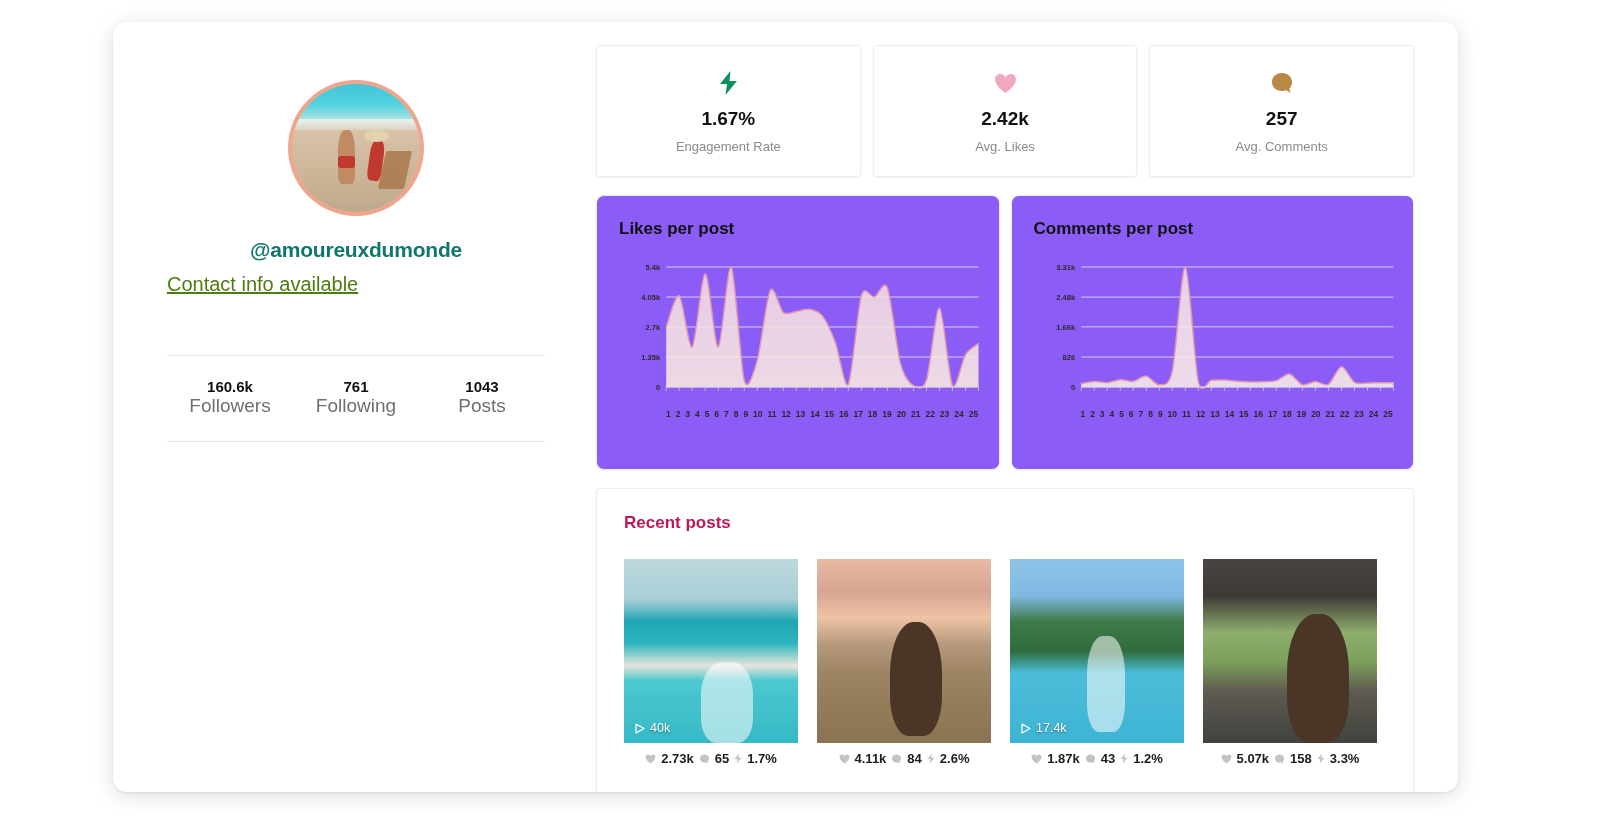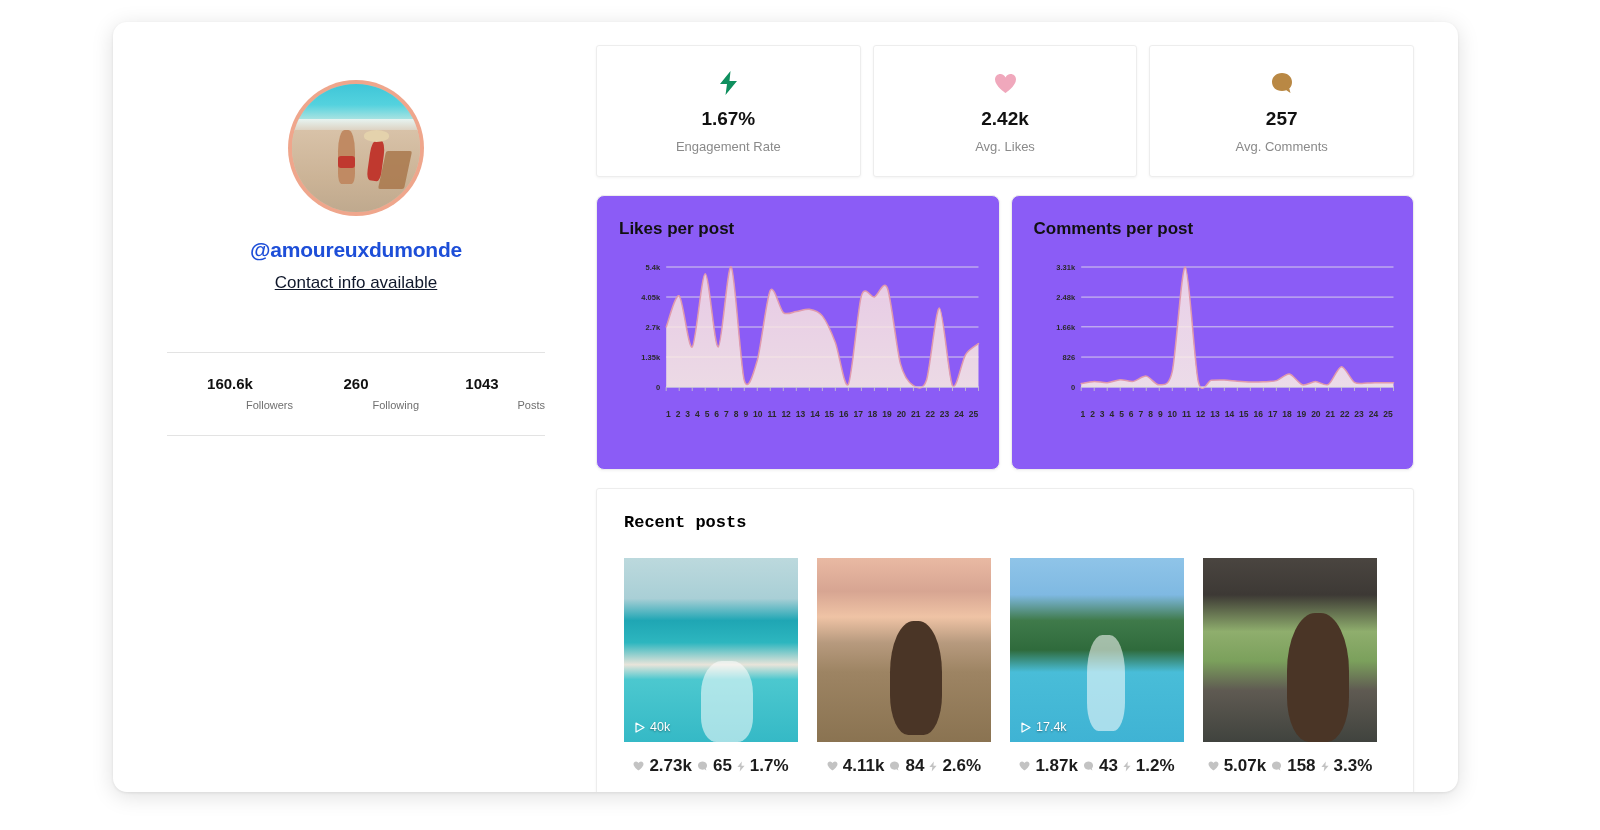--- a/index.html
+++ b/index.html
@@ -75,41 +75,40 @@
   }
   .av-chair {
     position: absolute; left: 70%; top: 52%; width: 20%; height: 30%;
     background: #a9784c; border-radius: 2px;
     transform: skewX(-12deg); opacity: .85;
   }
 
   .handle {
     margin-top: 22px;
     text-align: center;
-    font-size: 21px; font-weight: bold; color: #1d4ed8;
+    font-size: 21px; font-weight: bold; color: #0f766e;
     letter-spacing: -0.2px;
   }
   .contact {
     margin-top: 11px;
-    text-align: center;
-    font-size: 17px; color: #0f172a;
+    font-size: 20px; color: #4d7c0f;
     text-decoration: underline;
     cursor: pointer;
   }
   .divider {
     margin: 59px 0 0 0;
     height: 1px; background: #e3e3e3;
   }
   .stats {
     display: flex;
     padding: 22px 0 24px;
   }
   .stat { flex: 1; text-align: center; }
   .stat .num { font-size: 15px; font-weight: bold; color: #111; }
-  .stat .lbl { font-size: 11px; color: #6f6f6f; margin-top: 7px; text-align: right; }
+  .stat .lbl { font-size: 19px; color: #6f6f6f; margin-top: 0; }
   .divider2 { height: 1px; background: #e3e3e3; }
   .find-btn {
     margin-top: 45px;
     height: 78px;
     background: #141414;
     color: #ffffff;
     display: flex; align-items: center; justify-content: center;
     font-size: 16px;
     cursor: pointer;
     border: none; width: 100%;
@@ -157,38 +156,38 @@
   .posts-card {
     margin-top: 18px;
     background: #fff;
     border: 1px solid #ededed;
     border-radius: 3px;
     box-shadow: 0 1px 3px rgba(0,0,0,0.05);
     padding: 24px 24px 0 27px;
     height: 310px;
     overflow: hidden;
   }
-  .posts-title { font-size: 17px; font-weight: bold; color: #000000; font-family: Liberation Mono, monospace; }
+  .posts-title { font-size: 17px; font-weight: bold; color: #be185d; }
   .posts-grid { display: flex; gap: 19px; margin-top: 26px; }
   .post { width: 174px; }
   .thumb {
     width: 174px; height: 184px;
     position: relative; overflow: hidden;
     background: #ccc;
   }
   .play-badge {
     position: absolute; left: 11px; bottom: 8px;
     color: #fff; font-size: 12.5px;
     display: flex; align-items: center; gap: 5px;
     text-shadow: 0 1px 2px rgba(0,0,0,.4);
   }
   .post-metrics {
     display: flex; align-items: center; justify-content: center;
-    gap: 5px; padding: 14px 0 0;
-    font-size: 17px; font-weight: bold; color: #1c1c1c;
+    gap: 5px; padding: 8px 0 0;
+    font-size: 13px; font-weight: bold; color: #1c1c1c;
   }
   .post-metrics .m { display: flex; align-items: center; gap: 5px; }
   .pm-ico { opacity: .35; display: flex; }
 
   
   .t1 { background: linear-gradient(180deg,#bcd9dd 0%,#a9cfd6 22%,#1fa6b4 34%,#2db6bf 46%,#e8e4da 58%,#4cc8cf 66%,#35b9c6 100%); }
   .t2 { background: linear-gradient(180deg,#e9b9a3 0%,#d7a592 18%,#efc3a5 32%,#b79a7e 46%,#9d8463 62%,#8a7351 100%); }
   .t3 { background: linear-gradient(180deg,#8fc4e8 0%,#7fb9e2 20%,#3f7a4a 34%,#2f6b3c 50%,#49bdd8 62%,#3fb3d4 100%); padding-left: 34px; }
   .t4 { background: linear-gradient(180deg,#4a4540 0%,#3d3935 20%,#8fae6d 40%,#7ba05c 56%,#5f5a52 72%,#40433e 100%); }
   .fig {
@@ -217,21 +216,21 @@
       </div>
       <div class="handle">@amoureuxdumonde</div>
       <div class="contact">Contact info available</div>
       <div class="divider"></div>
       <div class="stats">
         <div class="stat">
           <div class="num">160.6k</div>
           <div class="lbl">Followers</div>
         </div>
         <div class="stat">
-          <div class="num">260</div>
+          <div class="num">761</div>
           <div class="lbl">Following</div>
         </div>
         <div class="stat">
           <div class="num">1043</div>
           <div class="lbl">Posts</div>
         </div>
       </div>
       <div class="divider2"></div>
     </div>
 

